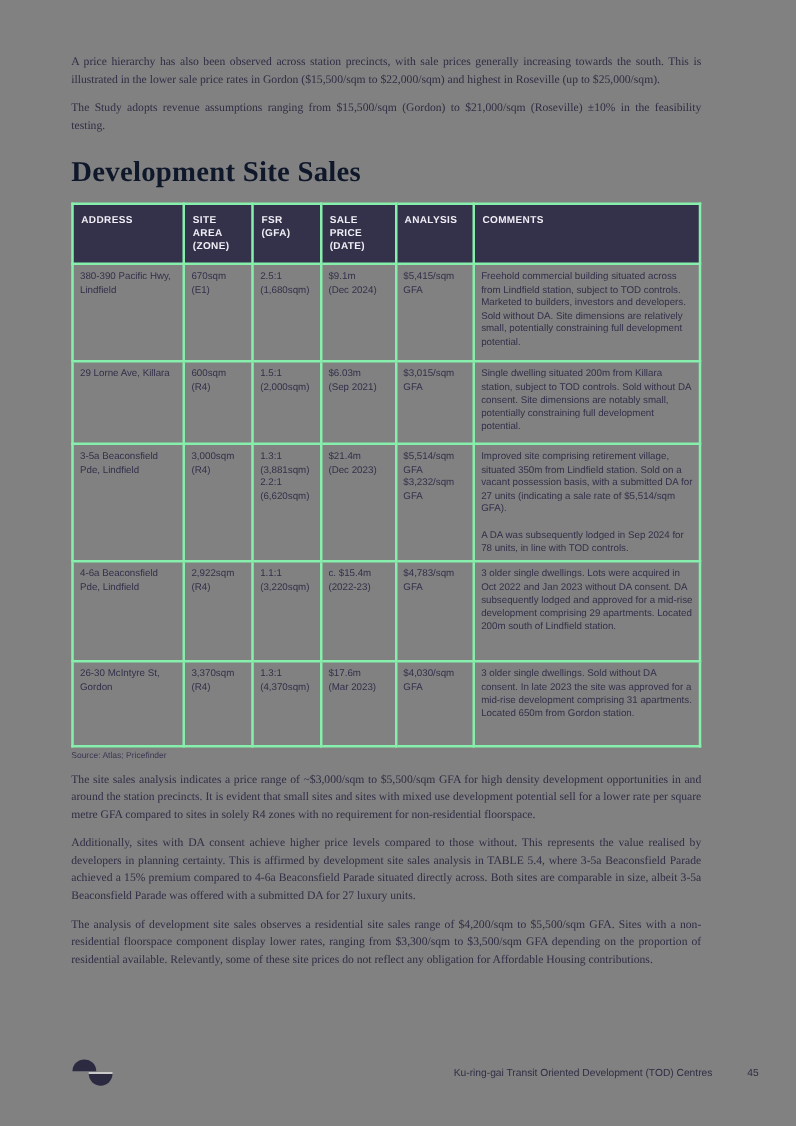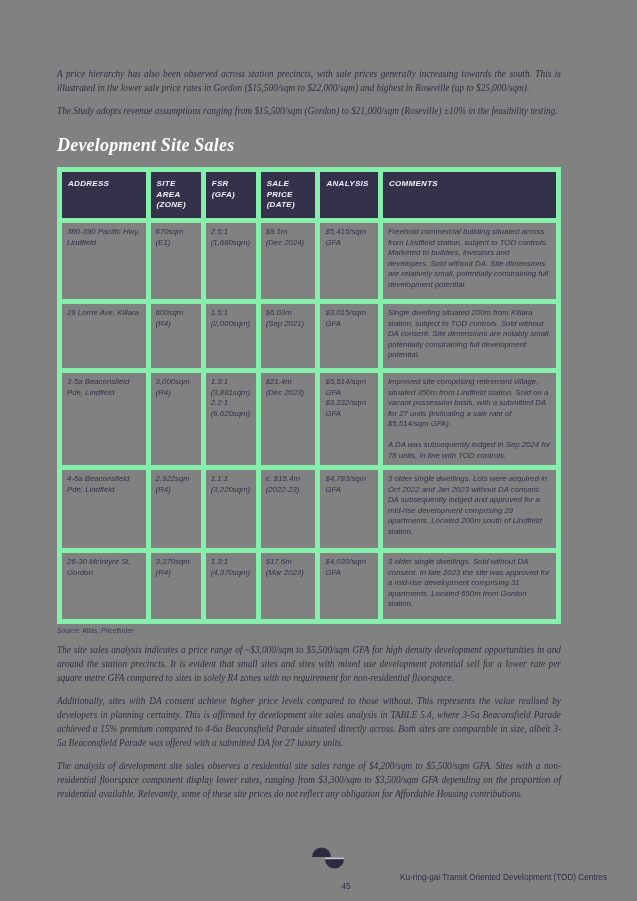--- a/index.html
+++ b/index.html
@@ -6,51 +6,51 @@
   body{
     width:637px;height:901px;
     background:#818181;
     color:#2f2e45;
     font-family:"Liberation Serif", serif;
     position:relative;
     overflow:hidden;
   }
   .content{
     position:absolute;
-    left:57px; top:68px; width:504px;font-style:italic;
+    left:57px; top:44px; width:504px;
   }
   p.body-text{
     font-size:9.3px;
     line-height:1.5;
     margin:0 0 9px 0;
     text-align:justify;
   }
   h1.section-heading{
-    font-size:18px;
+    font-size:23px;
     font-weight:bold;
-    color:#ffffff;
+    color:#0f172a;
     margin:16px 0 11px 0;
     letter-spacing:0.2px;
   }
   .table-caption{
     font-size:8.8px;
     font-weight:bold;
     color:#2b2a42;
     margin:10px 0 4px 0;
     font-family:"Liberation Sans", sans-serif;
   }
   table.sales-table{
     width:100%;
     border-collapse:collapse;
     font-family:"Liberation Sans", sans-serif;
     font-size:7.8px;
     color:#32304a;
   }
   table.sales-table th, table.sales-table td{
-    border:5px solid #86efac;
+    border:2px solid #86efac;
     vertical-align:top;
     padding:4px 5px;
     white-space:pre-line;
     line-height:1.35;
   }
   table.sales-table th{
     background:#34324a;
     color:#efeef5;
     font-weight:bold;
     text-align:left;
@@ -69,21 +69,21 @@
   tr.rh4 td{height:70px;} tr.rh5 td{height:58px;} tr.rh6 td{height:42px;}
   .source-note{
     font-size:6.8px;
     color:#3a3852;
     margin:3px 0 10px 0;
     font-family:"Liberation Sans", sans-serif;
   }
   .footer{
     position:absolute;
     left:57px; right:30px; top:843px;
-    display:flex; align-items:center;flex-direction:column;
+    display:flex; align-items:center;
   }
   .footer .logo{ width:42px; height:30px; }
   .footer .footer-text{
     margin-left:auto;
     font-size:8.2px;
     color:#2f2e45;
     font-family:"Liberation Sans", sans-serif;
   }
   .footer .page-number{
     font-size:8.2px;

